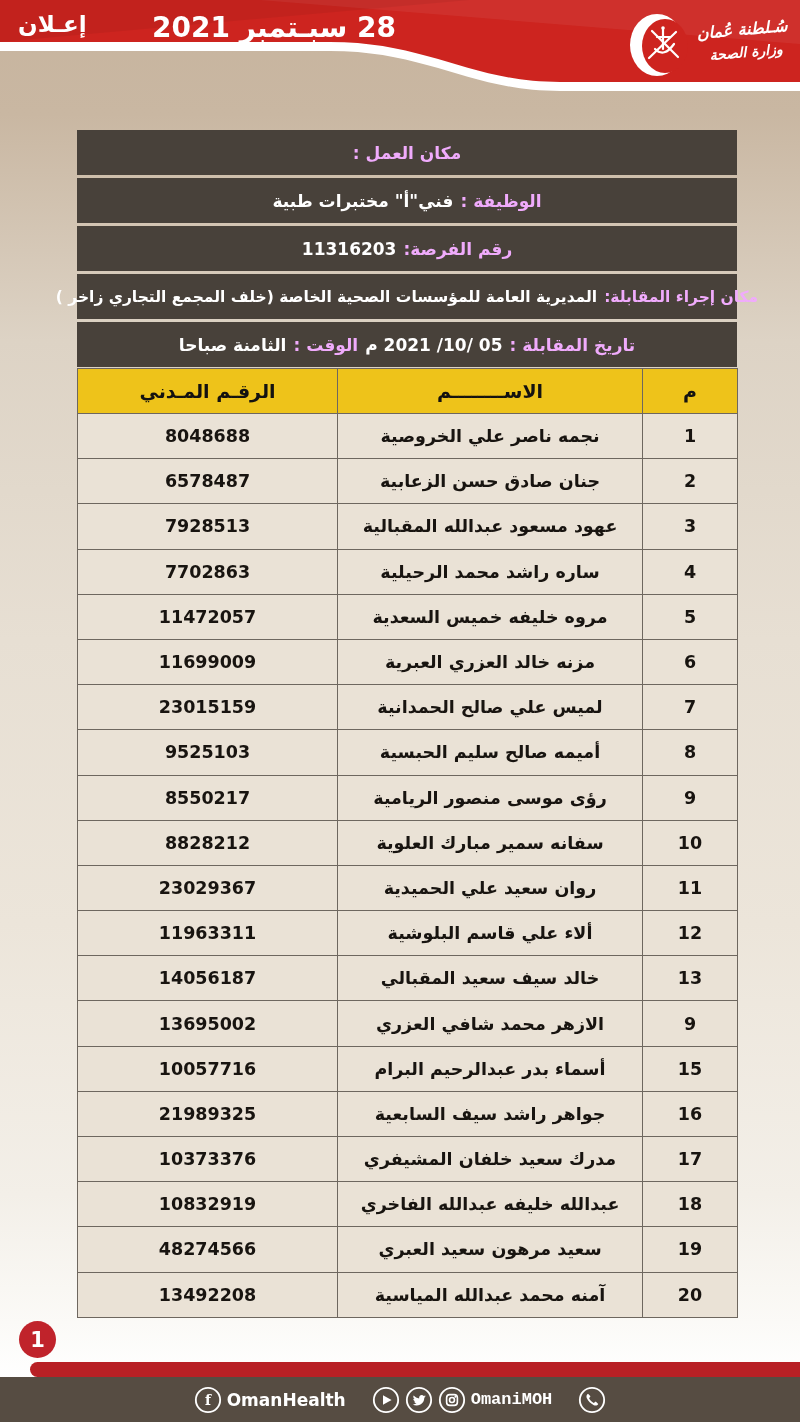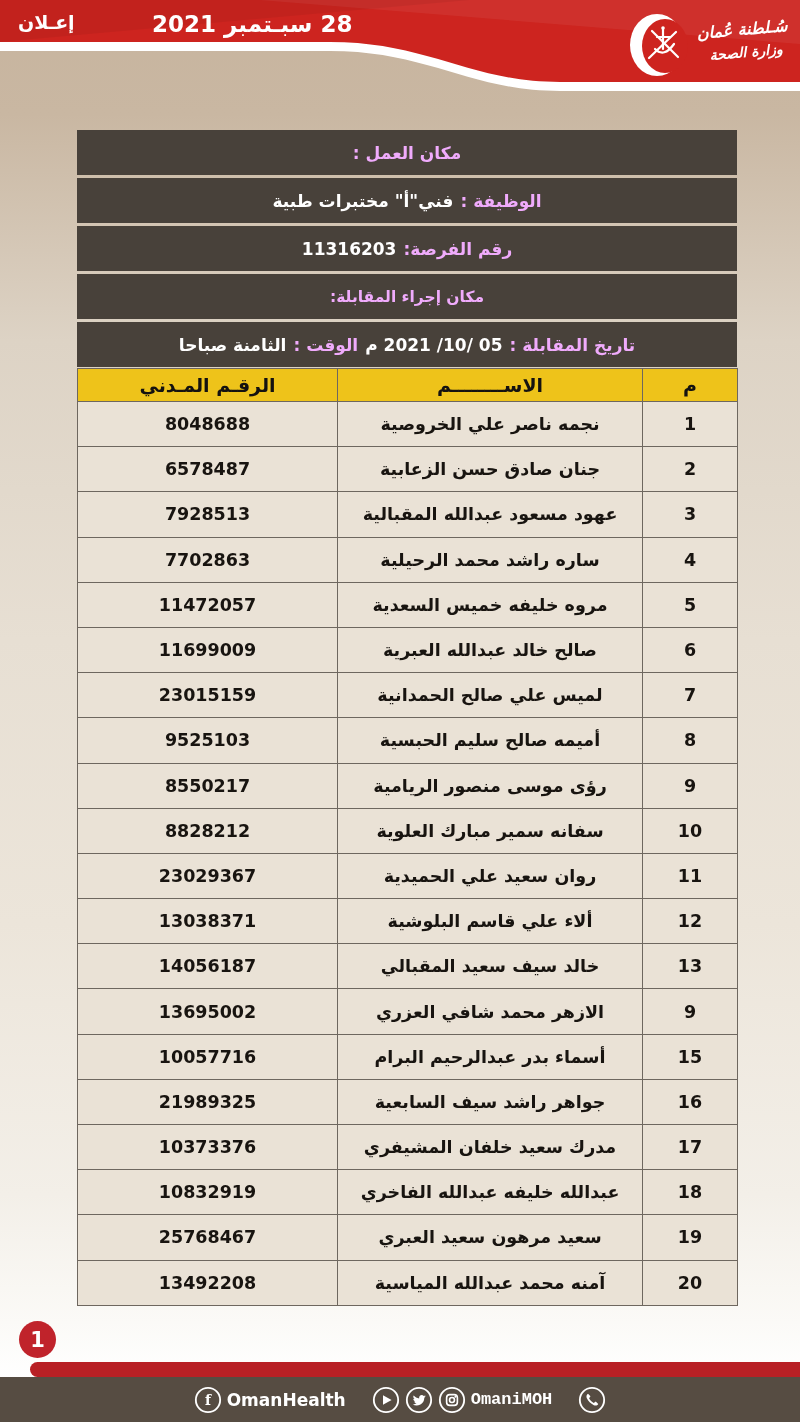--- a/index.html
+++ b/index.html
@@ -5,24 +5,24 @@
   * { margin:0; padding:0; box-sizing:border-box; }
   body { background:#888; font-family:"DejaVu Sans", sans-serif; }
   .page {
     position:relative; width:800px; height:1422px; margin:0 auto; overflow:hidden;
     background:linear-gradient(180deg,#c7b49e 0%,#c9b7a2 8%,#ddd3c5 24%,#e7dfd3 45%,#ece5da 65%,#f3efe8 84%,#fbfaf7 93%,#ffffff 97%);
   }
 
   
   .banner { position:absolute; top:0; left:0; width:800px; height:110px; }
   .banner-text {
-    position:absolute; color:#fff; font-weight:bold; font-size:19px; direction:rtl; white-space:nowrap;
+    position:absolute; color:#fff; font-weight:bold; font-size:23px; direction:rtl; white-space:nowrap;
   }
   .announce { top:11px; left:18px; }
-  .date { top:11px; left:152px; font-size:23px; }
+  .date { top:11px; left:152px; font-size:28px; }
   .logo-text {
     position:absolute; color:#fff; font-weight:bold; direction:rtl; text-align:center;
     transform:rotate(-5deg); white-space:nowrap; font-style:italic;
   }
   .logo-line1 { top:20px; left:692px; width:100px; font-size:16px; }
   .logo-line2 { top:44px; left:696px; width:100px; font-size:14px; }
 
   
   .info-block { position:absolute; top:130px; left:77px; width:660px; }
   .info-row {
@@ -31,21 +31,21 @@
     font-weight:bold; font-size:17px; white-space:nowrap;
   }
   .info-row .lbl { color:#f0abfc; }
   .info-row .val { color:#ffffff; }
   .info-row.small { font-size:15.5px; }
 
   
   .tbl-wrap { position:absolute; top:368px; left:77px; width:660px; }
   table { width:660px; border-collapse:collapse; direction:rtl; table-layout:fixed; }
   th, td { border:1px solid #6e675f; text-align:center; vertical-align:middle; padding:0 4px; }
-  thead th { height:33px; background:#eec31a; color:#141210; font-size:19px; font-weight:bold; }
+  thead th { height:45px; background:#eec31a; color:#141210; font-size:19px; font-weight:bold; }
   tbody td { height:45.2px; background:#eae2d6; color:#181410; font-size:17.5px; font-weight:bold; }
   col.c-no-col { width:95px; }
   col.c-name-col { width:305px; }
   col.c-civil-col { width:260px; }
 
   
   .page-circle {
     position:absolute; top:1321px; left:19px; width:37px; height:37px; border-radius:50%;
     background:#c0232b; color:#fff; font-weight:bold; font-size:21px;
     display:flex; align-items:center; justify-content:center;
@@ -104,20 +104,21 @@
     <div class="info-row">
       <span class="lbl">الوظيفة :</span>
       <span class="val">فني"أ" مختبرات طبية</span>
     </div>
     <div class="info-row">
       <span class="lbl">رقم الفرصة:</span>
       <span class="val">11316203</span>
     </div>
     <div class="info-row small">
       <span class="lbl">مكان إجراء المقابلة:</span>
+      <span class="val">المديرية العامة للمؤسسات الصحية الخاصة (خلف المجمع التجاري زاخر )</span>
     </div>
     <div class="info-row">
       <span class="lbl">تاريخ المقابلة :</span>
       <span class="val">05 /10/ 2021 م</span>
       <span class="lbl">الوقت :</span>
       <span class="val">الثامنة صباحا</span>
     </div>
   </div>
 
   <div class="tbl-wrap">
@@ -155,21 +156,21 @@
       <td class="c-name">ساره راشد محمد الرحيلية</td>
       <td class="c-civil">7702863</td>
     </tr>
           <tr>
       <td class="c-no">5</td>
       <td class="c-name">مروه خليفه خميس السعدية</td>
       <td class="c-civil">11472057</td>
     </tr>
           <tr>
       <td class="c-no">6</td>
-      <td class="c-name">صالح خالد عبدالله العبرية</td>
+      <td class="c-name">مزنه خالد العزري العبرية</td>
       <td class="c-civil">11699009</td>
     </tr>
           <tr>
       <td class="c-no">7</td>
       <td class="c-name">لميس علي صالح الحمدانية</td>
       <td class="c-civil">23015159</td>
     </tr>
           <tr>
       <td class="c-no">8</td>
       <td class="c-name">أميمه صالح سليم الحبسية</td>
@@ -186,21 +187,21 @@
       <td class="c-civil">8828212</td>
     </tr>
           <tr>
       <td class="c-no">11</td>
       <td class="c-name">روان سعيد علي الحميدية</td>
       <td class="c-civil">23029367</td>
     </tr>
           <tr>
       <td class="c-no">12</td>
       <td class="c-name">ألاء علي قاسم البلوشية</td>
-      <td class="c-civil">13038371</td>
+      <td class="c-civil">11963311</td>
     </tr>
           <tr>
       <td class="c-no">13</td>
       <td class="c-name">خالد سيف سعيد المقبالي</td>
       <td class="c-civil">14056187</td>
     </tr>
           <tr>
       <td class="c-no">9</td>
       <td class="c-name">الازهر محمد شافي العزري</td>
       <td class="c-civil">13695002</td>
@@ -221,21 +222,21 @@
       <td class="c-civil">10373376</td>
     </tr>
           <tr>
       <td class="c-no">18</td>
       <td class="c-name">عبدالله خليفه عبدالله الفاخري</td>
       <td class="c-civil">10832919</td>
     </tr>
           <tr>
       <td class="c-no">19</td>
       <td class="c-name">سعيد مرهون سعيد العبري</td>
-      <td class="c-civil">25768467</td>
+      <td class="c-civil">48274566</td>
     </tr>
           <tr>
       <td class="c-no">20</td>
       <td class="c-name">آمنه محمد عبدالله المياسية</td>
       <td class="c-civil">13492208</td>
     </tr>
         </tbody>
     </table>
   </div>
 

